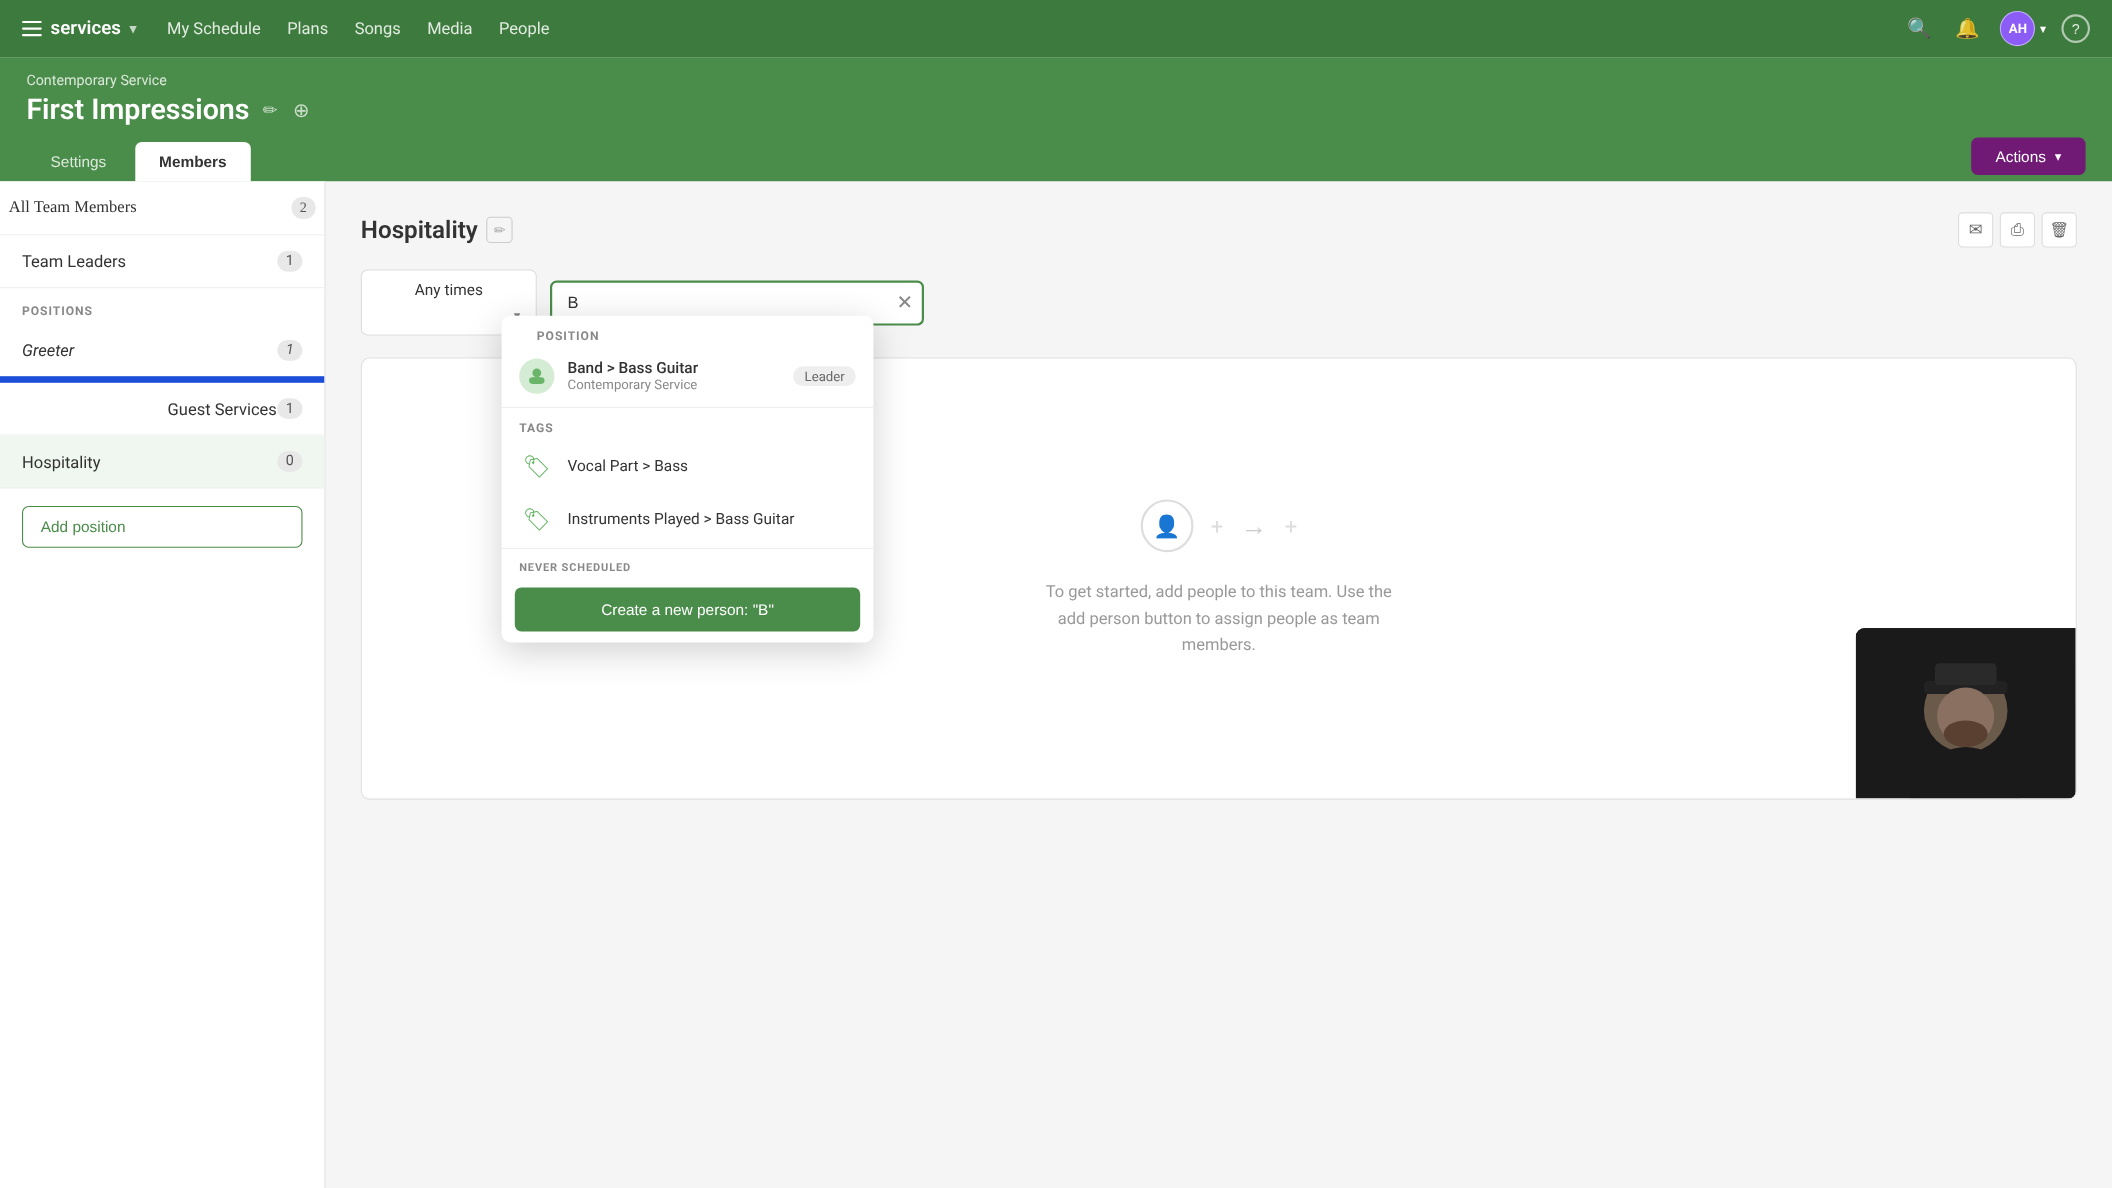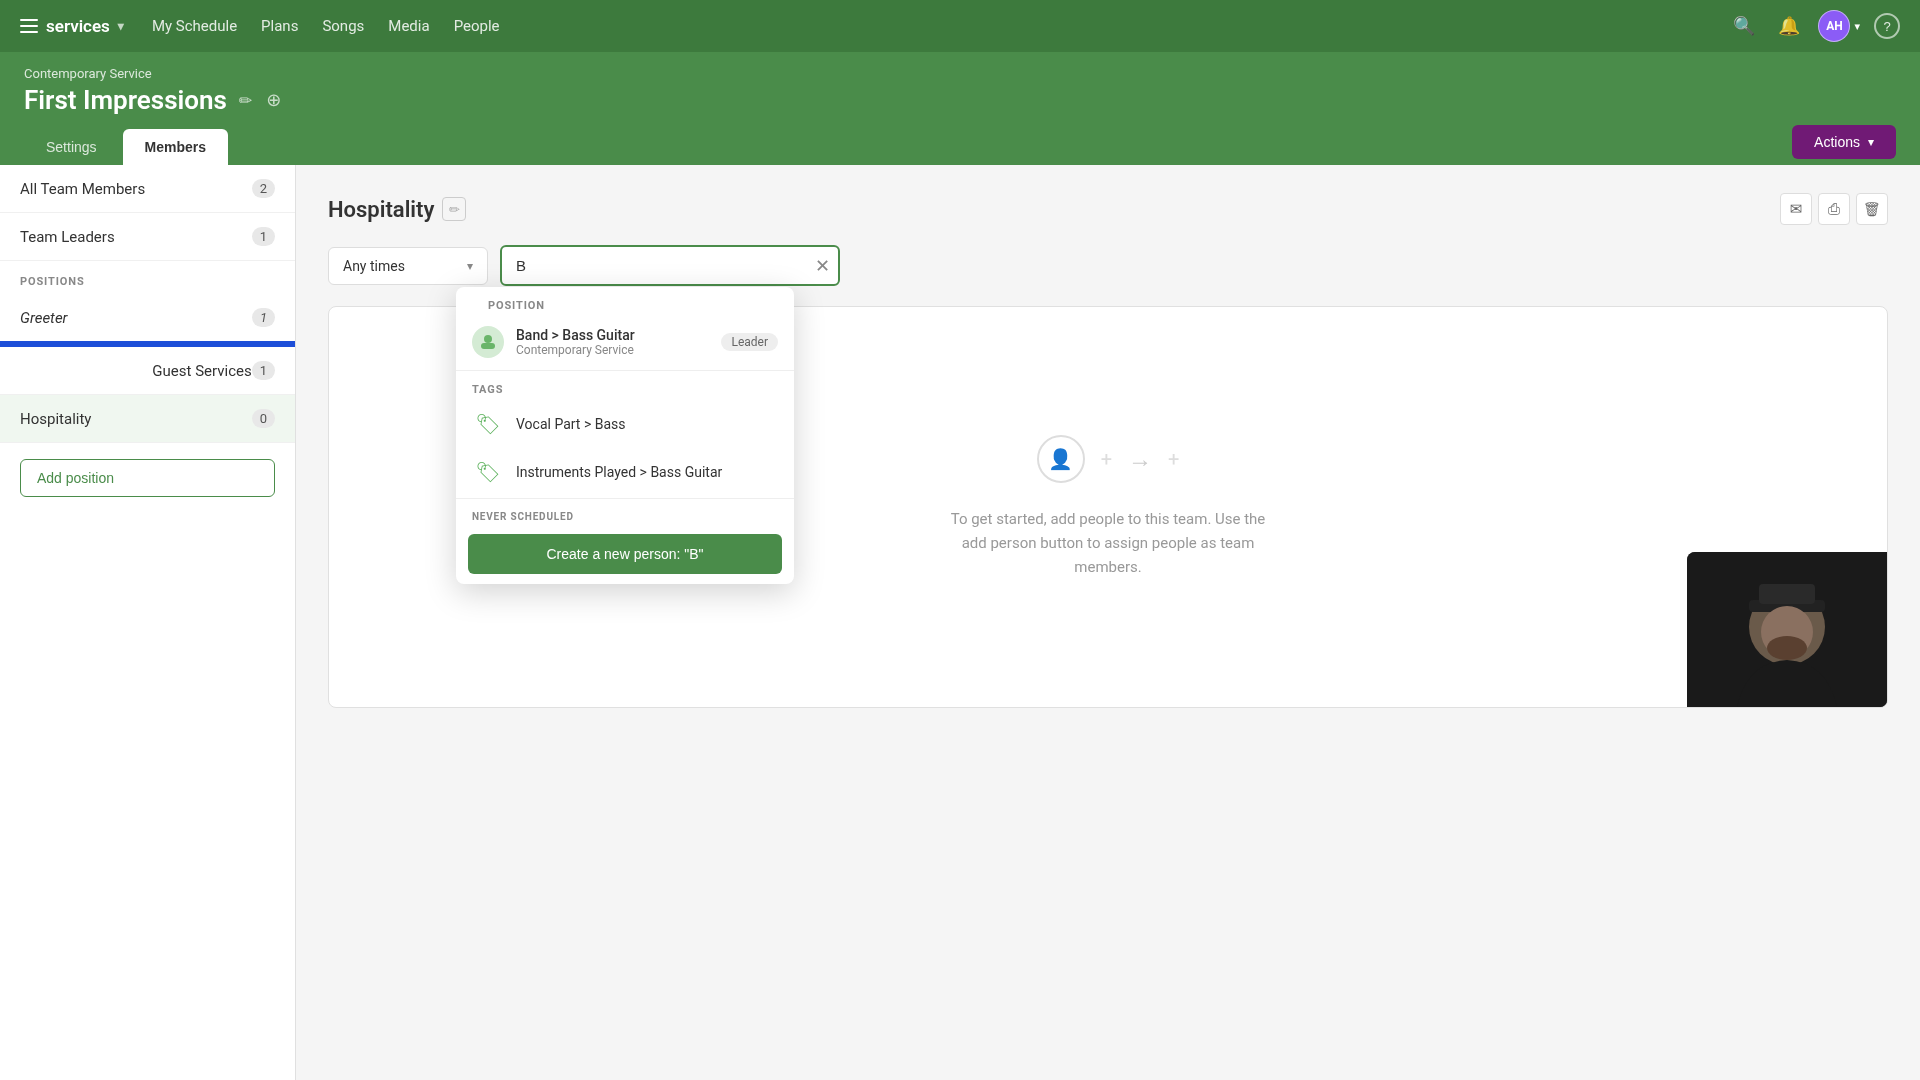--- a/index.html
+++ b/index.html
@@ -56,21 +56,21 @@
     <button style="background:#701a75; color:white; border:none; padding:9px 22px; border-radius:6px; font-size:14px; font-weight:500; cursor:pointer; display:flex; align-items:center; gap:8px; margin-bottom:6px;">
       <span>Actions</span>
       <span style="font-size:12px;">▾</span>
     </button>
   </div>
 </div>
 
 <div style="display:flex; height:calc(1080px - 52px - 92px); background:#f5f5f5;">
 
   <div style="width:296px; background:white; border-right:1px solid #e0e0e0; flex-shrink:0; overflow-y:auto;">
-    <div style="display:flex; align-items:center; justify-content:space-between; padding:14px 20px; cursor:pointer; font-size:15px; color:#333; border-bottom:1px solid #f0f0f0;">
+    <div style="display:flex; align-items:center; justify-content:space-between; padding:14px 8px; cursor:pointer; font-size:15px; color:#333; border-bottom:1px solid #f0f0f0;font-family:Liberation Serif, serif;">
       <span>All Team Members</span>
       <span style="background:#e8e8e8; color:#555; border-radius:12px; padding:2px 8px; font-size:13px;">2</span>
     </div>
     <div style="display:flex; align-items:center; justify-content:space-between; padding:14px 20px; cursor:pointer; font-size:15px; color:#333; border-bottom:1px solid #f0f0f0;">
       <span>Team Leaders</span>
       <span style="background:#e8e8e8; color:#555; border-radius:12px; padding:2px 8px; font-size:13px;">1</span>
     </div>
     <div style="padding:14px 20px 6px; font-size:11px; font-weight:700; color:#888; letter-spacing:0.08em;">POSITIONS</div>
     <div style="display:flex; align-items:center; justify-content:space-between; padding:14px 20px; cursor:pointer; font-size:15px; color:#333; border-bottom:6px solid #1d4ed8;font-style:italic;">
       <span>Greeter</span>
@@ -97,21 +97,21 @@
         </button>
       </div>
       <div style="display:flex; gap:6px;">
         <button style="background:white; border:1px solid #ddd; color:#666; border-radius:4px; width:32px; height:32px; display:flex; align-items:center; justify-content:center; cursor:pointer; font-size:15px;">✉</button>
         <button style="background:white; border:1px solid #ddd; color:#666; border-radius:4px; width:32px; height:32px; display:flex; align-items:center; justify-content:center; cursor:pointer; font-size:15px;">⎙</button>
         <button style="background:white; border:1px solid #ddd; color:#666; border-radius:4px; width:32px; height:32px; display:flex; align-items:center; justify-content:center; cursor:pointer; font-size:14px;">🗑</button>
       </div>
     </div>
 
     <div style="display:flex; gap:12px; margin-bottom:20px; align-items:center; position:relative;">
-      <div style="background:white; border:1px solid #ddd; border-radius:6px; padding:10px 14px; font-size:14px; color:#333; cursor:pointer; display:flex; align-items:center; gap:8px; min-width:160px; user-select:none;">
+      <div style="background:white; border:1px solid #ddd; border-radius:6px; padding:10px 14px; font-size:14px; color:#333; cursor:pointer; display:flex; align-items:center; gap:8px; min-width:160px; user-select:none;flex-direction:column;">
         <span>Any times</span>
         <span style="margin-left:auto; font-size:12px; color:#888;">▾</span>
       </div>
       <div style="position:relative; flex:1; max-width:340px;">
         <input type="text" value="B" style="width: 100%; border: 2px solid rgb(74, 140, 74); border-radius: 6px; padding: 10px 40px 10px 14px; font-size: 15px; color: rgb(51, 51, 51); outline: none;">
         <button style="position:absolute; right:10px; top:50%; transform:translateY(-50%); background:none; border:none; color:#888; cursor:pointer; font-size:18px; line-height:1; padding:0;">✕</button>
       </div>
     </div>
 
     <div style="background:white; border-radius:8px; border:1px solid #e0e0e0; min-height:400px; position:relative; overflow:hidden;">

